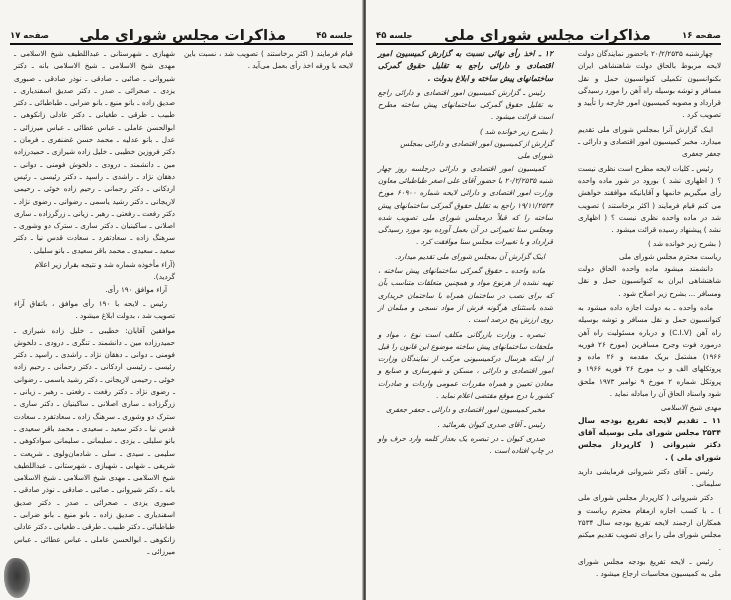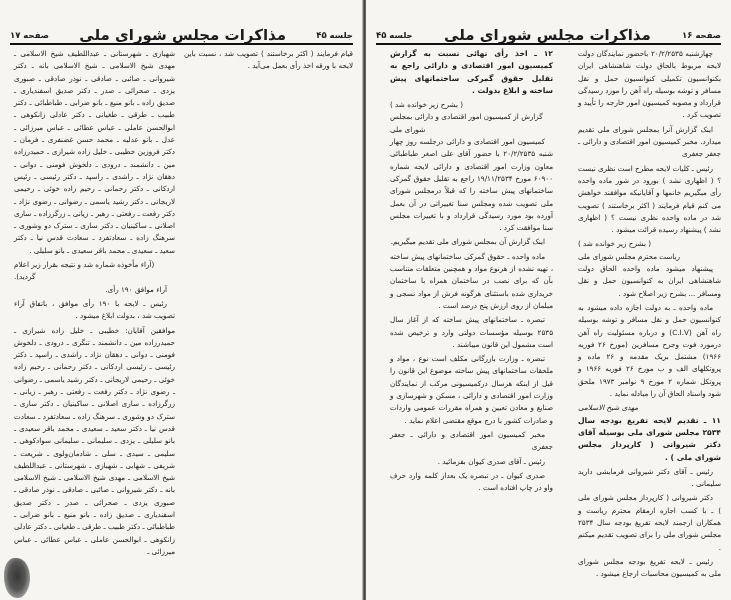--- a/index.html
+++ b/index.html
@@ -7,26 +7,26 @@
   .spread{position:absolute;left:0;top:0;width:731px;height:600px;}
   .page{position:absolute;top:0;height:600px;background:#f7f5f1;}
   .page.left{left:0;width:363px;}
   .page.right{left:366px;width:365px;}
   .gutter{position:absolute;left:362px;top:0;width:5px;height:600px;background:linear-gradient(90deg,#d8d5cf,#3a3a3a 45%,#9a9892);}
   .runhead{position:absolute;top:28px;left:10px;right:10px;height:14px;display:flex;justify-content:space-between;align-items:center;direction:rtl;font-size:8.5px;font-weight:bold;}
   .runhead .title{font-size:15px;}
   .rule{position:absolute;top:43px;left:10px;right:10px;height:2px;background:#111;}
   .col{position:absolute;top:48px;direction:rtl;text-align:justify;font-size:7.2px;line-height:12.3px;letter-spacing:0.05px;}
   .col p{margin:0 0 2px 0;text-indent:8px;}
-  .col p.center{text-align:left;text-indent:0;margin:0 0;}
+  .col p.center{text-align:right;text-indent:0;margin:0 0;}
   .col p.head{font-weight:bold;font-size:7.6px;text-indent:0;}
   .col .names{text-indent:0;}
   .left .col.c1{right:188px;left:14px;}
   .left .col.c2{right:10px;left:184px;}
-  .right .col.c1{right:178px;left:24px;}
+  .right .col.c1{right:178px;left:12px;font-style:italic;}
   .right .col.c2{right:10px;left:212px;}
   .smudge{position:absolute;left:4px;top:558px;width:26px;height:40px;background:radial-gradient(ellipse at 50% 45%,#222 0%,#444 45%,#888 70%,transparent 75%);border-radius:40% 50% 45% 50%;opacity:.9;}
   .sig{font-style:italic;}
 </style>
 </head>
 <body>
 
 <div class="spread">
 
   <div class="page left">
@@ -61,37 +61,37 @@
       <span>جلسه ۴۵</span>
     </div>
     <div class="rule"></div>
 
     <div class="col c2">
       <p>چهارشنبه ۲۰/۲/۲۵۳۵ باحضور نمایندگان دولت لایحه مربوط بالحاق دولت شاهنشاهی ایران بکنوانسیون تکمیلی کنوانسیون حمل و نقل مسافر و توشه بوسیله راه آهن را مورد رسیدگی قرارداد و مصوبه کمیسیون امور خارجه را تأیید و تصویب کرد .</p>
       <p>اینک گزارش آنرا بمجلس شورای ملی تقدیم میدارد. مخبر کمیسیون امور اقتصادی و دارائی ـ جعفر جعفری</p>
       <p>رئیس ـ کلیات لایحه مطرح است نظری نیست ؟ ( اظهاری نشد ) بورود در شور ماده واحده رأی میگیریم خانمها و آقایانیکه موافقند خواهش می کنم قیام فرمایند ( اکثر برخاستند ) تصویب شد در ماده واحده نظری نیست ؟ ( اظهاری نشد ) پیشنهاد رسیده قرائت میشود .</p>
       <p class="center">( بشرح زیر خوانده شد )</p>
       <p class="center">ریاست محترم مجلس شورای ملی</p>
-      <p>پیشنهاد میشود ماده واحده الحاق دولت شاهنشاهی ایران به کنوانسیون حمل و نقل ومسافر ... بشرح زیر اصلاح شود .</p>
+      <p>دانشمند میشود ماده واحده الحاق دولت شاهنشاهی ایران به کنوانسیون حمل و نقل ومسافر ... بشرح زیر اصلاح شود .</p>
       <p>ماده واحده ـ به دولت اجازه داده میشود به کنوانسیون حمل و نقل مسافر و توشه بوسیله راه آهن (C.I.V) و درباره مسئولیت راه آهن درمورد فوت وجرح مسافرین (مورخ ۲۶ فوریه ۱۹۶۶) مشتمل بریک مقدمه و ۲۶ ماده و پروتکلهای الف و ب مورخ ۲۶ فوریه ۱۹۶۶ و پروتکل شماره ۲ مورخ ۹ نوامبر ۱۹۷۳ ملحق شود واسناد الحاق آن را مبادله نماید .</p>
       <p class="center sig">مهدی شیخ الاسلامی</p>
       <p class="head">۱۱ ـ تقدیم لایحه تفریغ بودجه سال ۲۵۳۴ مجلس شورای ملی بوسیله آقای دکتر شیروانی ( کارپرداز مجلس شورای ملی ) .</p>
       <p>رئیس ـ آقای دکتر شیروانی فرمایشی دارید سلیمانی .</p>
       <p>دکتر شیروانی ( کارپرداز مجلس شورای ملی ) ـ با کسب اجازه ازمقام محترم ریاست و همکاران ارجمند لایحه تفریغ بودجه سال ۲۵۳۴ مجلس شورای ملی را برای تصویب تقدیم میکنم .</p>
       <p>رئیس ـ لایحه تفریغ بودجه مجلس شورای ملی به کمیسیون محاسبات ارجاع میشود .</p>
     </div>
 
     <div class="col c1">
       <p class="head">۱۲ ـ اخذ رأی نهائی نسبت به گزارش کمیسیون امور اقتصادی و دارائی راجع به تقلیل حقوق گمرکی ساختمانهای پیش ساخته و ابلاغ بدولت .</p>
+      <p>رئیس ـ گزارش کمیسیون امور اقتصادی و دارائی راجع به تقلیل حقوق گمرکی ساختمانهای پیش ساخته مطرح است قرائت میشود .</p>
       <p class="center">( بشرح زیر خوانده شد )</p>
       <p class="center">گزارش از کمیسیون امور اقتصادی و دارائی بمجلس شورای ملی</p>
       <p>کمیسیون امور اقتصادی و دارائی درجلسه روز چهار شنبه ۲۰/۲/۲۵۳۵ با حضور آقای علی اصغر طباطبائی معاون وزارت امور اقتصادی و دارائی لایحه شماره ۶۰۹۰۰ مورخ ۱۹/۱۱/۲۵۳۴ راجع به تقلیل حقوق گمرکی ساختمانهای پیش ساخته را که قبلاً درمجلس شورای ملی تصویب شده ومجلس سنا تغییراتی در آن بعمل آورده بود مورد رسیدگی قرارداد و با تغییرات مجلس سنا موافقت کرد .</p>
-      <p>اینک گزارش آن بمجلس شورای ملی تقدیم میگیریم.</p>
+      <p>اینک گزارش آن بمجلس شورای ملی تقدیم میدارد.</p>
       <p>ماده واحده ـ حقوق گمرکی ساختمانهای پیش ساخته ، تهیه نشده از هرنوع مواد و همچنین متعلقات متناسب بآن که برای نصب در ساختمان همراه با ساختمان خریداری شده باستثنای هرگونه فرش از مواد نسجی و مبلمان از روی ارزش پنج درصد است .</p>
-      <p>تبصره ـ ساختمانهای پیش ساخته که از آغاز سال ۲۵۳۵ بوسیله مؤسسات دولتی وارد و ترخیص شده است مشمول این قانون میباشند .</p>
       <p>تبصره ـ وزارت بازرگانی مکلف است نوع ، مواد و ملحقات ساختمانهای پیش ساخته موضوع این قانون را قبل از اینکه هرسال درکمیسیونی مرکب از نمایندگان وزارت امور اقتصادی و دارائی ، مسکن و شهرسازی و صنایع و معادن تعیین و همراه مقررات عمومی واردات و صادرات کشور با درج موقع مقتضی اعلام نماید .</p>
       <p>مخبر کمیسیون امور اقتصادی و دارائی ـ جعفر جعفری</p>
       <p>رئیس ـ آقای صدری کیوان بفرمائید .</p>
       <p>صدری کیوان ـ در تبصره یک بعداز کلمه وارد حرف واو در چاپ افتاده است .</p>
     </div>
   </div>
 
 </div>
 
 </body></html>

